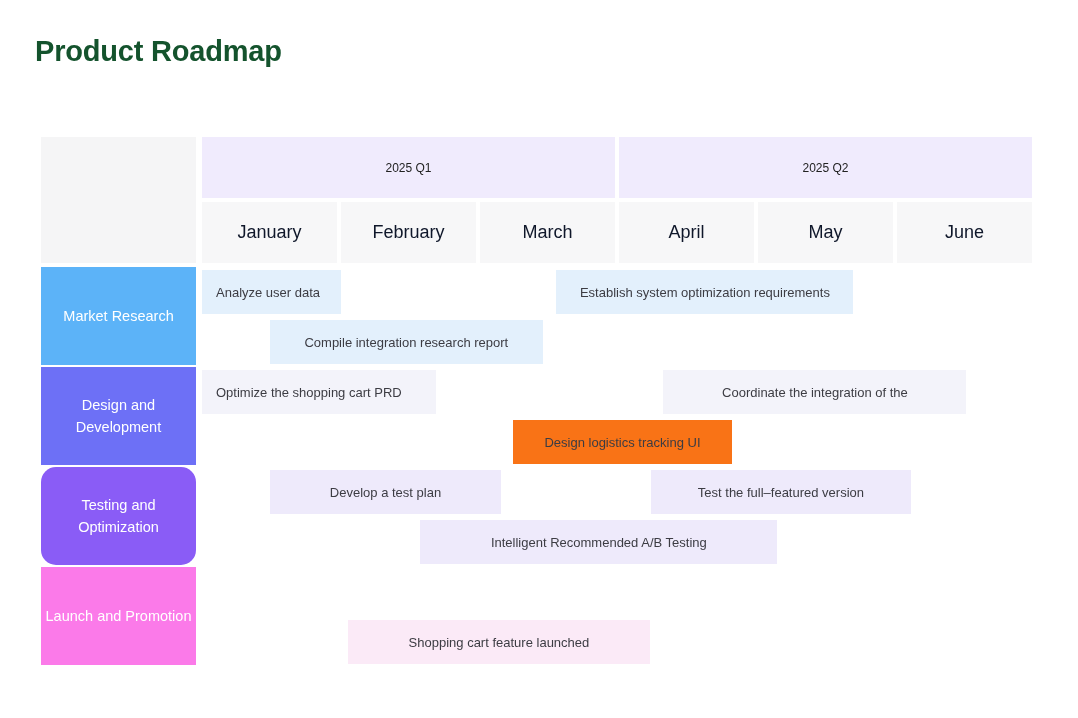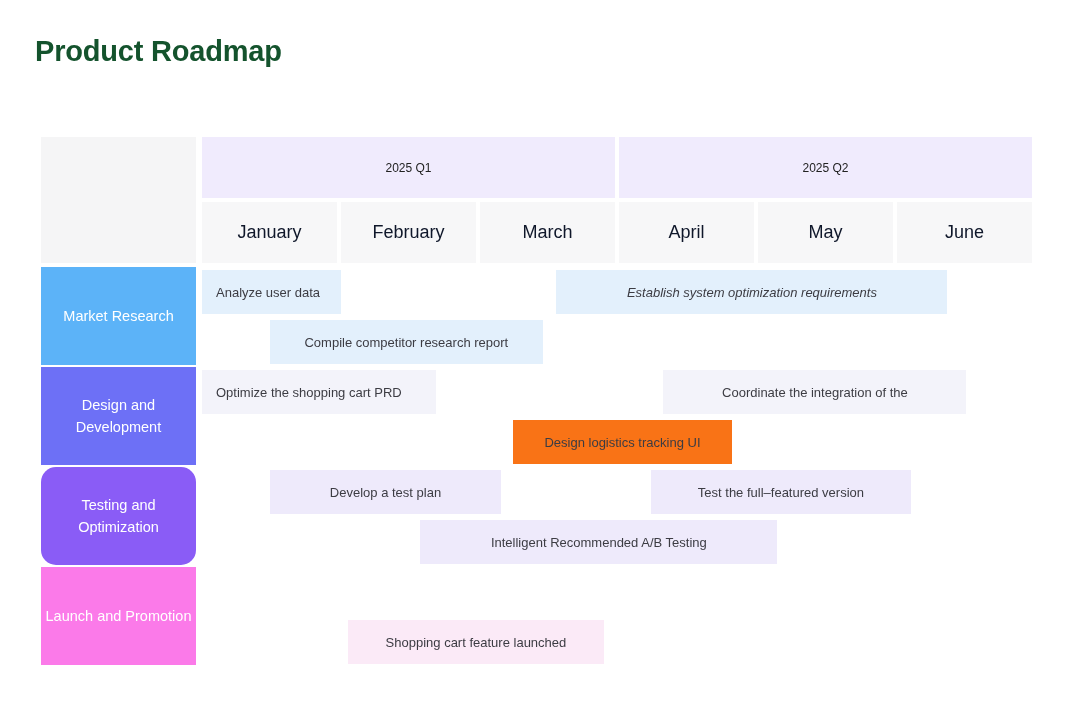--- a/index.html
+++ b/index.html
@@ -114,23 +114,23 @@
       <div class="month-cell" style="left: 856px; width: 135px; background: rgb(247, 247, 248);">June</div>
     </div>
   <div id="category-col">
       <div class="cat-cell" style="top: 130px; background: rgb(92, 179, 248);">Market Research</div>
       <div class="cat-cell" style="top: 230px; background: rgb(109, 112, 246);">Design and Development</div>
       <div class="cat-cell" style="top: 330px; background: rgb(138, 92, 246); border-radius: 15px;">Testing and Optimization</div>
       <div class="cat-cell" style="top: 430px; background: rgb(251, 122, 233);">Launch and Promotion</div>
     </div>
   <div id="bars-layer">
       <div class="task-bar left" style="left: 161px; width: 139px; top: 133px; background: rgb(227, 240, 252);">Analyze user data</div>
-      <div class="task-bar center" style="left: 229.11px; width: 272.44px; top: 183px; background: rgb(227, 240, 252);">Compile competitor research report</div>
-      <div class="task-bar center" style="left: 515.45px; width: 391px; top: 133px; background: rgb(227, 240, 252); font-style: italic;">Establish system optimization requirements</div>
+      <div class="task-bar center" style="left: 229.11px; width: 272.44px; top: 183px; background: rgb(227, 240, 252);">Compile integration research report</div>
+      <div class="task-bar center" style="left: 515.45px; width: 297px; top: 133px; background: rgb(227, 240, 252);">Establish system optimization requirements</div>
       <div class="task-bar left" style="left: 161px; width: 233.52px; top: 233px; background: rgb(243, 243, 250);">Optimize the shopping cart PRD</div>
       <div class="task-bar center" style="left: 472.36px; width: 218.23px; top: 283px; background: #f97316;">Design logistics tracking UI</div>
       <div class="task-bar center" style="left: 622.48px; width: 303.02px; top: 233px; background: rgb(243, 243, 250);">Coordinate the integration of the</div>
       <div class="task-bar center" style="left: 229.11px; width: 230.74px; top: 333px; background: rgb(238, 234, 251);">Develop a test plan</div>
       <div class="task-bar center" style="left: 379.23px; width: 357.23px; top: 383px; background: rgb(238, 234, 251);">Intelligent Recommended A/B Testing</div>
       <div class="task-bar center" style="left: 609.97px; width: 259.93px; top: 333px; background: rgb(238, 234, 251);">Test the full–featured version</div>
-      <div class="task-bar center" style="left: 306.95px; width: 256px; top: 483px; background: rgb(251, 234, 247);">Shopping cart feature launched</div>
+      <div class="task-bar center" style="left: 306.95px; width: 302px; top: 483px; background: rgb(251, 234, 247);">Shopping cart feature launched</div>
     </div>
 </div>
 
 </body></html>

